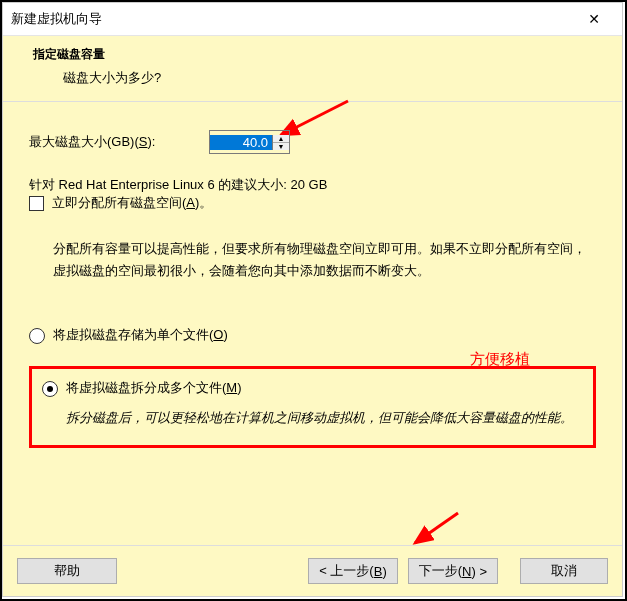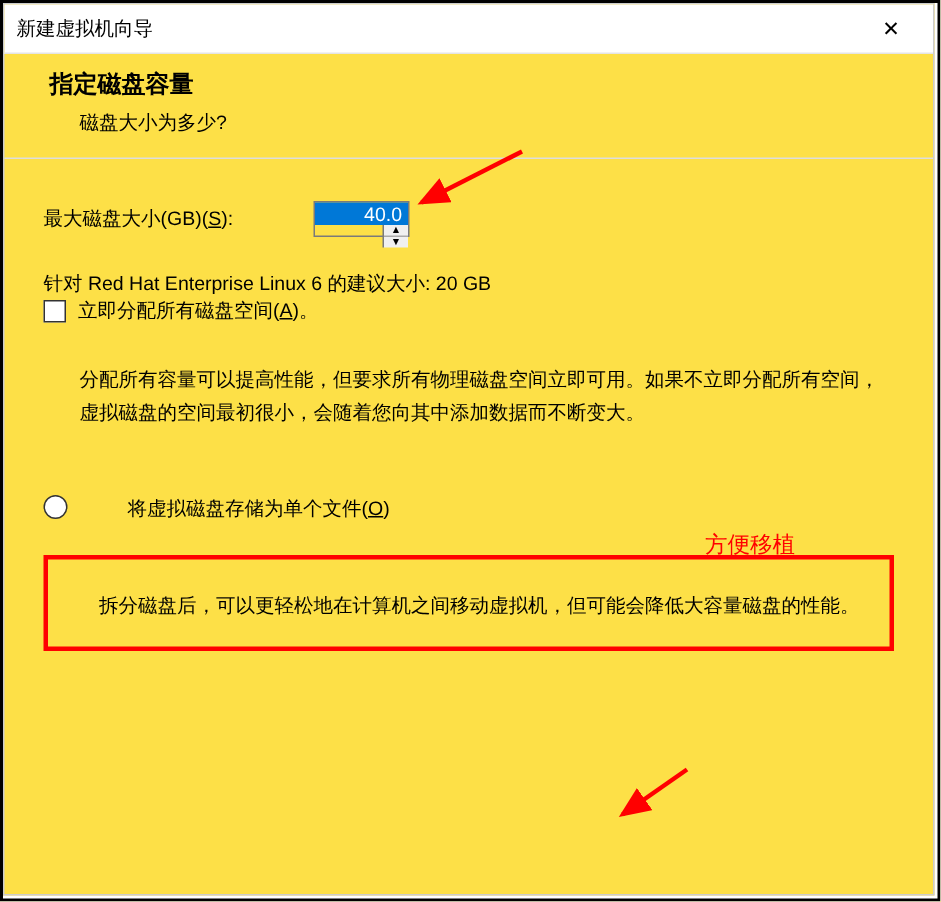--- a/index.html
+++ b/index.html
@@ -17,21 +17,21 @@
     box-sizing: border-box;
     border: 2px solid #000;
     background: #fff;
   }
   .inner {
     position: absolute;
     top: 0; left: 0;
     width: 619px;
     height: 593px;
     border: 1px solid #ccc;
-    background: #fde047;
+    background: #fef9c3;
   }
   .titlebar {
     height: 32px;
     display: flex;
     align-items: center;
     justify-content: space-between;
     padding: 0 8px;
     border-bottom: 1px solid #e5e5e5;
     background: #fff;
   }
@@ -47,45 +47,44 @@
     font-size: 14px;
     font-family: Arial, sans-serif;
     cursor: pointer;
   }
   .header {
     padding: 10px 20px 14px 30px;
     border-bottom: 1px solid #ddd;
   }
   .header .heading {
     font-weight: bold;
-    font-size: 16px;
+    font-size: 12px;
     margin-bottom: 6px;
   }
   .header .subheading {
     font-size: 13px;
-    margin-left: 20px;
+    margin-left: 30px;
   }
   .content {
     position: relative;
     padding: 14px 26px 0 26px;
   }
   .row-size {
     display: flex;
     align-items: center;
     margin-top: 14px;
   }
   .row-size .label {
     width: 180px;
   }
   .spinner {
     display: flex;
-    align-items: flex-end;
+    align-items: center;
     border: 1px solid #7a7a7a;
     height: 22px;
-    flex-direction: column;
   }
   .spinner input {
     width: 54px;
     border: none;
     text-align: right;
     padding: 0 4px;
     font-family: inherit;
     font-size: 13px;
     color: #fff;
     background: #0078d7;
@@ -122,23 +121,22 @@
     background: #fff;
     cursor: pointer;
   }
   .desc-block {
     margin: 26px 0 0 24px;
     line-height: 1.7;
     color: #000;
   }
   .radio-row {
     display: flex;
-    align-items: flex-start;
+    align-items: flex-end;
     margin-top: 16px;
-    gap: 32px;
   }
   .radio-outer {
     width: 14px;
     height: 14px;
     border: 1px solid #333;
     border-radius: 50%;
     margin-right: 8px;
     display: flex;
     align-items: center;
     justify-content: center;
@@ -160,20 +158,21 @@
     top: 248px;
     font-family: "SimSun", serif;
   }
   .red-box {
     border: 3px solid #ff0000;
     padding: 10px 14px 16px 10px;
     margin-top: 22px;
   }
   .red-box .desc-block {
     margin-top: 10px;
+    font-style: italic;
   }
   .button-bar {
     position: absolute;
     bottom: 0;
     left: 0;
     right: 0;
     height: 50px;
     border-top: 1px solid #ddd;
     display: flex;
     align-items: center;
@@ -257,29 +256,57 @@
       <div class="radio-row" style="margin-top:44px;">
         <div class="radio-outer"></div>
         <span>
           <span>将虚拟磁盘存储为单个文件(</span><span class="u">O</span><span>)</span>
         </span>
       </div>
 
       <div class="annotation-red">方便移植</div>
 
       <div class="red-box">
+        <div class="radio-row" style="margin-top:0;">
+          <div class="radio-outer">
+            <div class="radio-inner"></div>
+          </div>
+          <span>
+            <span>将虚拟磁盘拆分成多个文件(</span><span class="u">M</span><span>)</span>
+          </span>
+        </div>
         <div class="desc-block">拆分磁盘后，可以更轻松地在计算机之间移动虚拟机，但可能会降低大容量磁盘的性能。</div>
       </div>
 
     </div>
 
     <svg class="arrow-svg" style="left:400px; top:506px; width:60px; height:40px;">
       <defs>
         <marker id="ah2" markerWidth="8" markerHeight="8" refX="6" refY="3" orient="auto">
           <path d="M0,0 L7,3 L0,6 Z" fill="#ff0000"></path>
         </marker>
       </defs>
       <line x1="55" y1="4" x2="12" y2="34" stroke="#ff0000" stroke-width="3" marker-end="url(#ah2)"></line>
     </svg>
 
+    <div class="button-bar">
+      <div class="btn btn-help">
+        <span>帮助</span>
+      </div>
+      <div class="btn-group">
+        <div class="btn">
+          <span>&lt; 上一步(</span>
+            <span class="u">B</span>
+            <span>)</span>
+        </div>
+        <div class="btn">
+          <span>下一步(</span>
+            <span class="u">N</span>
+            <span>) &gt;</span>
+        </div>
+        <div class="btn" style="margin-left:12px;">
+          <span>取消</span>
+        </div>
+      </div>
+    </div>
 
   </div>
 </div>
 
 </body></html>

